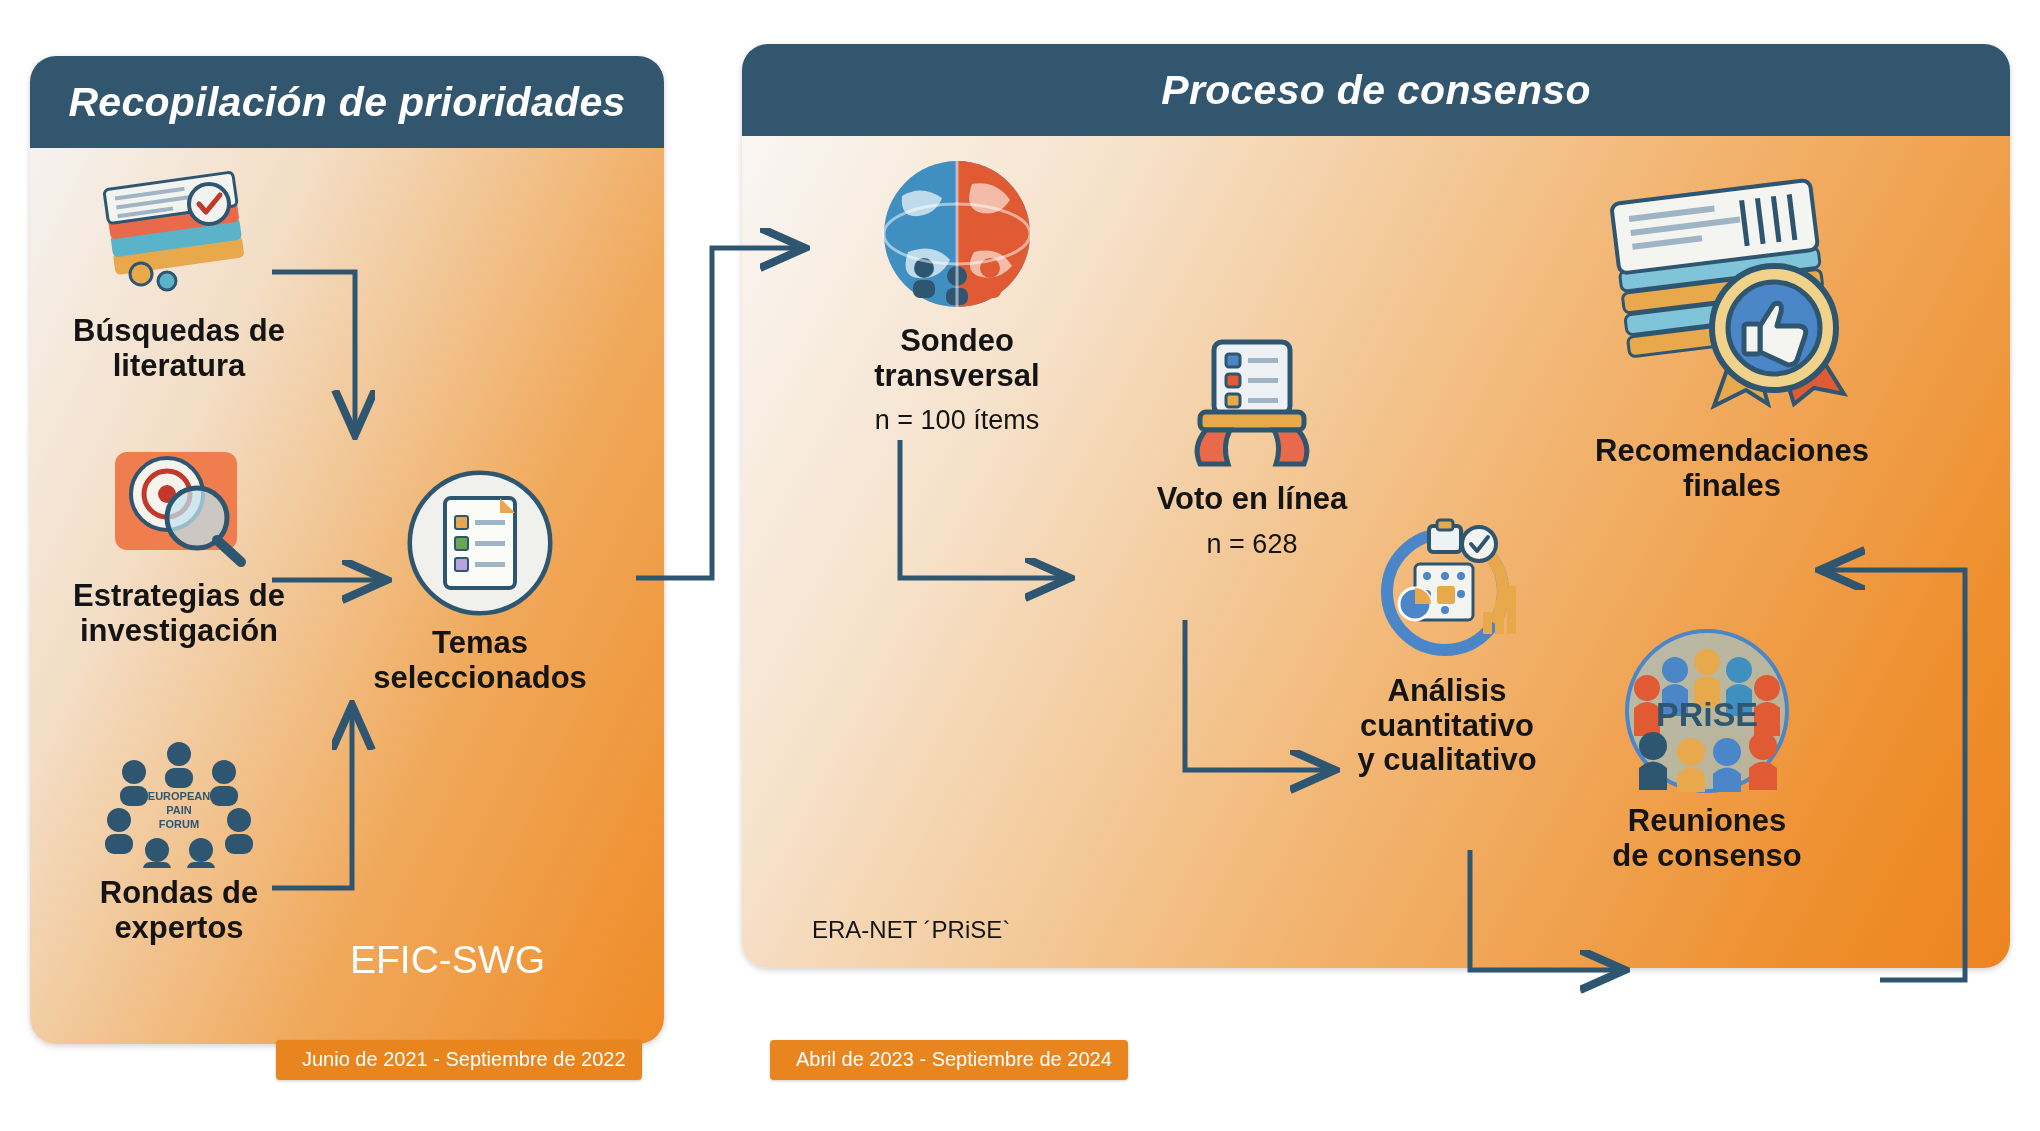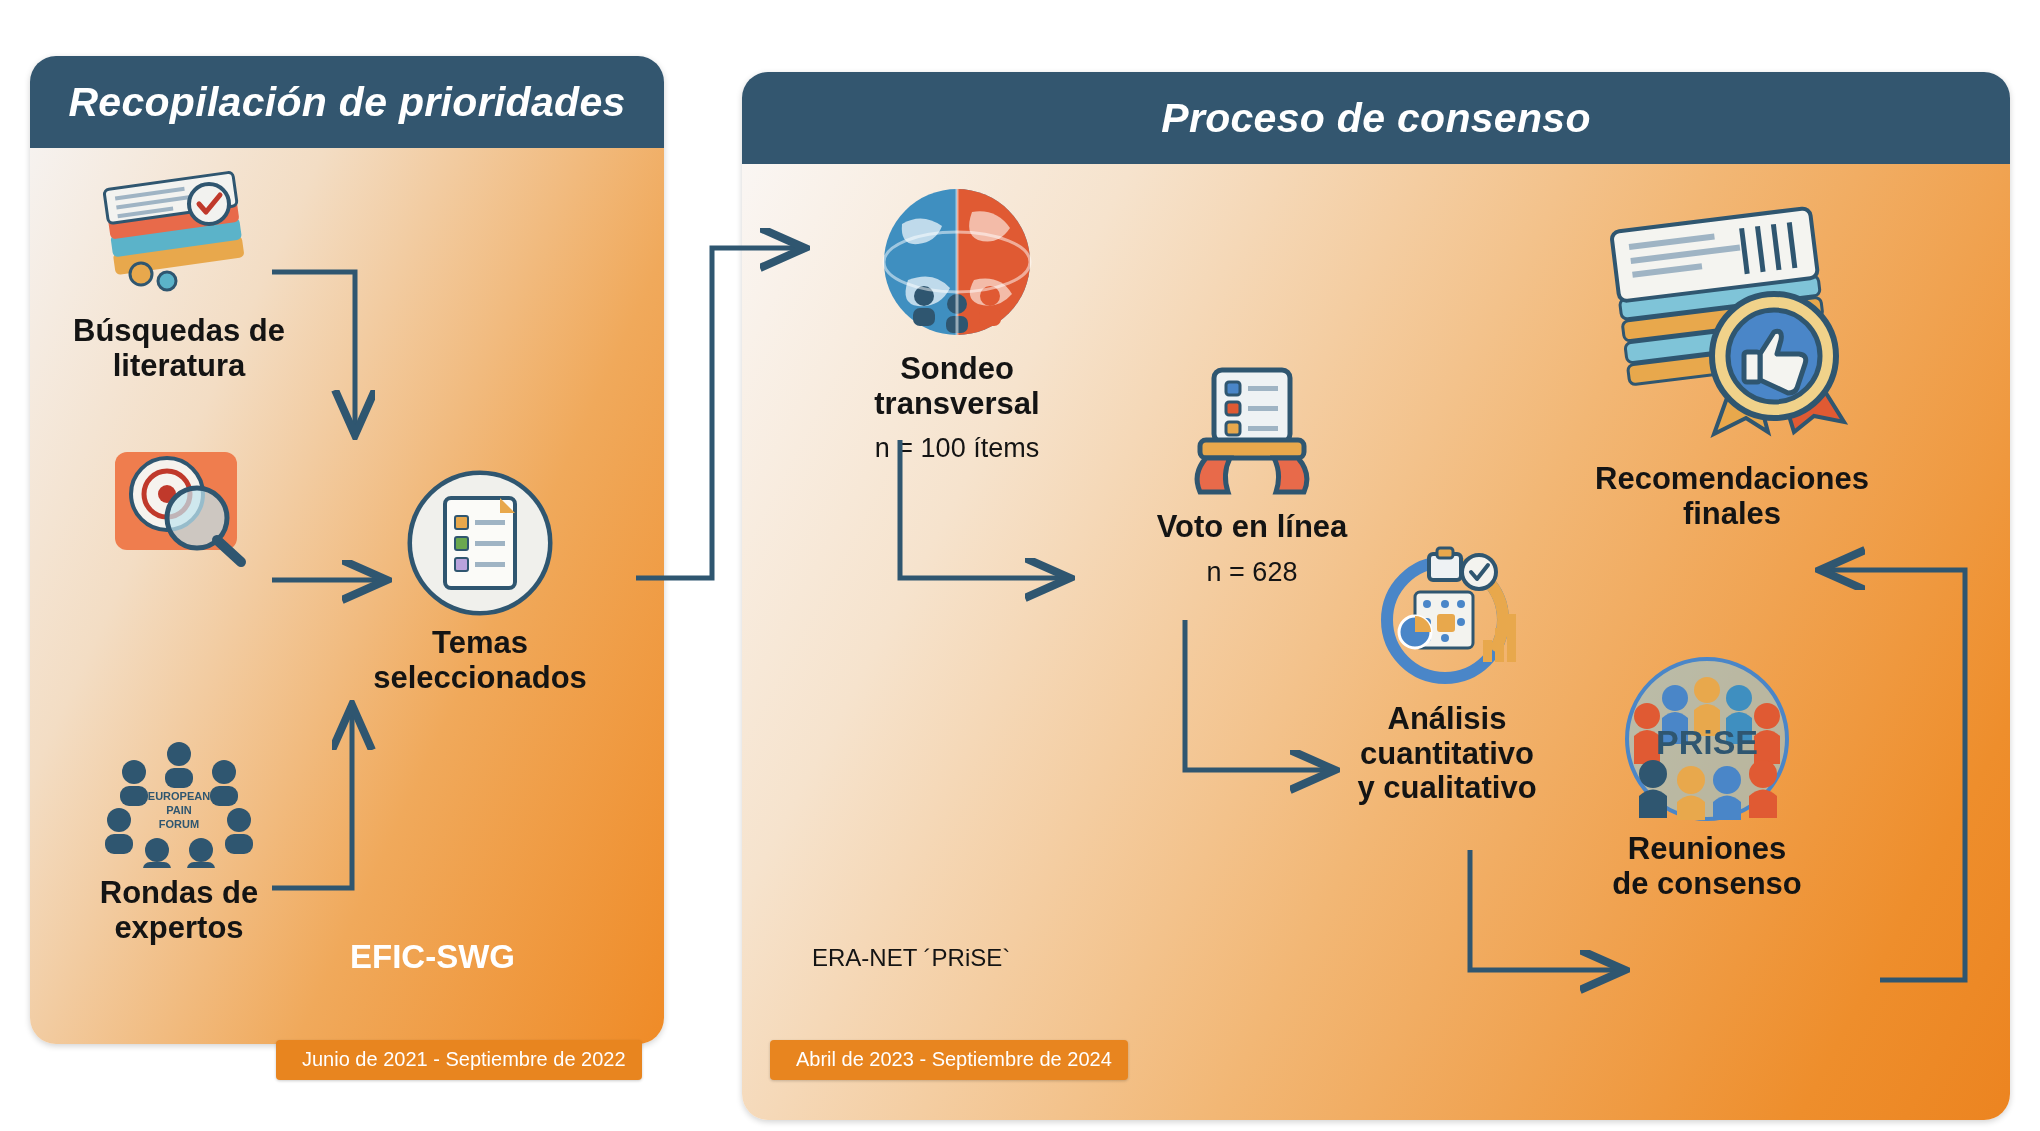--- a/index.html
+++ b/index.html
@@ -49,23 +49,23 @@
     left: 30px;
     top: 56px;
     width: 634px;
     height: 988px;
   }
   #panel-left .panel-body {
     background: linear-gradient(115deg, #f6f2ef 0%, #f3ddc4 28%, #f0a95b 65%, #ef8b27 100%);
   }
   #panel-right {
     left: 742px;
-    top: 72px;
+    top: 44px;
     width: 1268px;
-    height: 1048px;
+    height: 924px;
   }
   #panel-right .panel-body {
     background: linear-gradient(118deg, #faf6f3 0%, #f6e3cd 22%, #f2b775 55%, #ee8e2c 88%, #ec8420 100%);
   }
 
   
   .node {
     position: absolute;
     text-align: center;
   }
@@ -99,22 +99,22 @@
     padding: 8px 16px 9px 26px;
     border-radius: 4px;
     white-space: nowrap;
     box-shadow: 0 1px 3px rgba(0,0,0,.2);
   }
 
   
   .prog-label-white {
     position: absolute;
     color: #ffffff;
-    font-size: 33px;
-    font-weight: bold;
+    font-size: 39px;
+    font-weight: normal;
   }
   .prog-label-dark {
     position: absolute;
     color: #141414;
     font-size: 24px;
     font-weight: normal;
   }
 
   
   .arrows {
@@ -171,20 +171,22 @@
         <div class="icon-wrap">
           <svg width="180" height="135" viewBox="0 0 180 135">
             <rect x="26" y="16" width="122" height="98" rx="12" fill="#ef7d4e"></rect>
             <circle cx="78" cy="58" r="36" fill="#f6f3ee" stroke="#2f5670" stroke-width="4"></circle>
             <circle cx="78" cy="58" r="23" fill="none" stroke="#c0392b" stroke-width="5"></circle>
             <circle cx="78" cy="58" r="9" fill="#c0392b"></circle>
             <circle cx="108" cy="82" r="30" fill="#bfe3ef" fill-opacity=".72" stroke="#2f5670" stroke-width="5"></circle>
             <line x1="128" y1="104" x2="152" y2="126" stroke="#2f5670" stroke-width="10" stroke-linecap="round"></line>
           </svg>
         </div>
+        <div class="node-label">Estrategias de
+investigación</div>
       </div>
 
       <div class="node" style="left:14px; top:590px; width:270px;">
         <div class="icon-wrap">
           <svg width="200" height="130" viewBox="0 0 200 130">
             <g fill="#2f5670">
               <circle cx="100" cy="16" r="12"></circle>
                 <rect x="86" y="30" width="28" height="20" rx="9"></rect>
               <circle cx="55" cy="34" r="12"></circle>
                 <rect x="41" y="48" width="28" height="20" rx="9"></rect>

